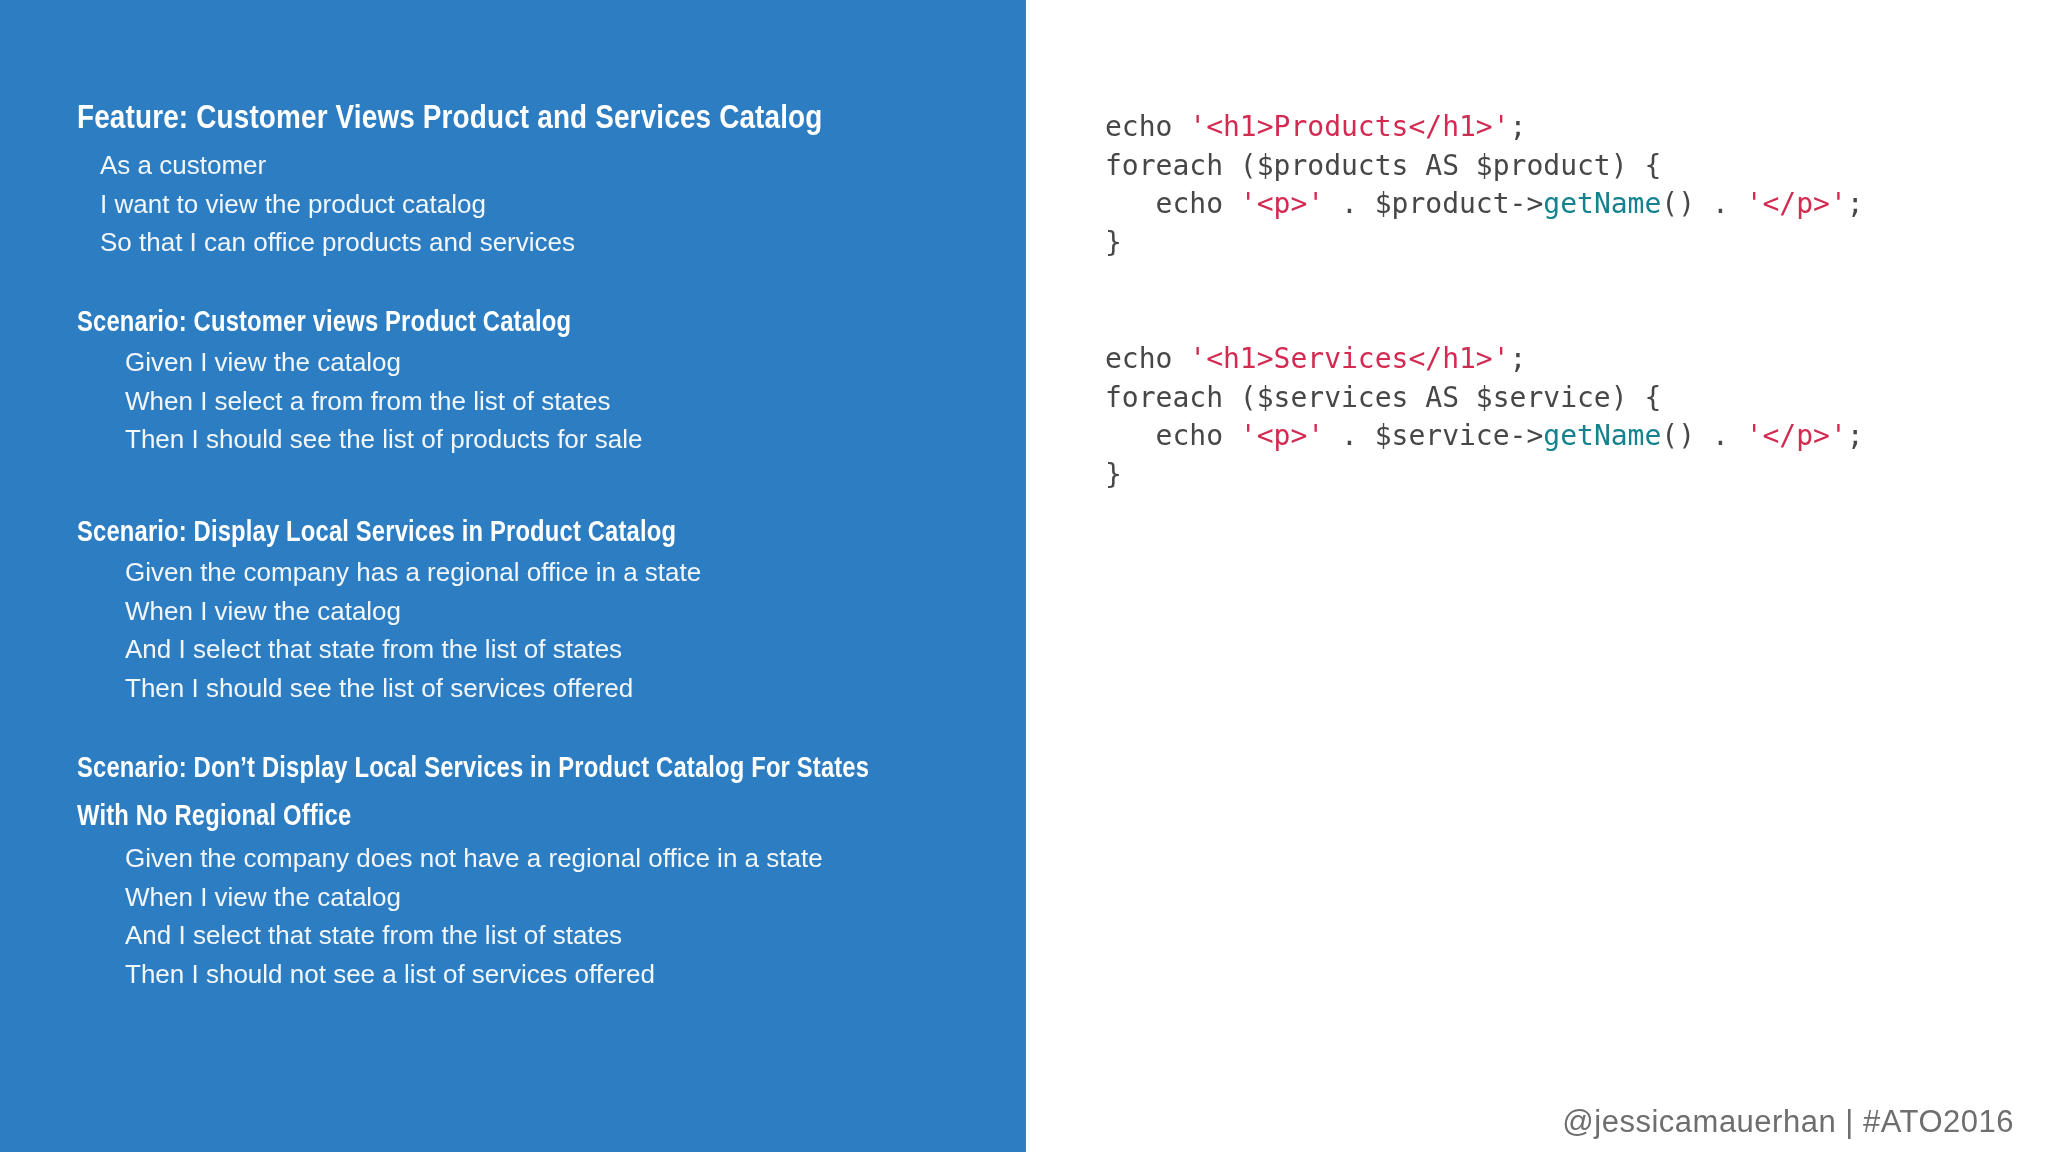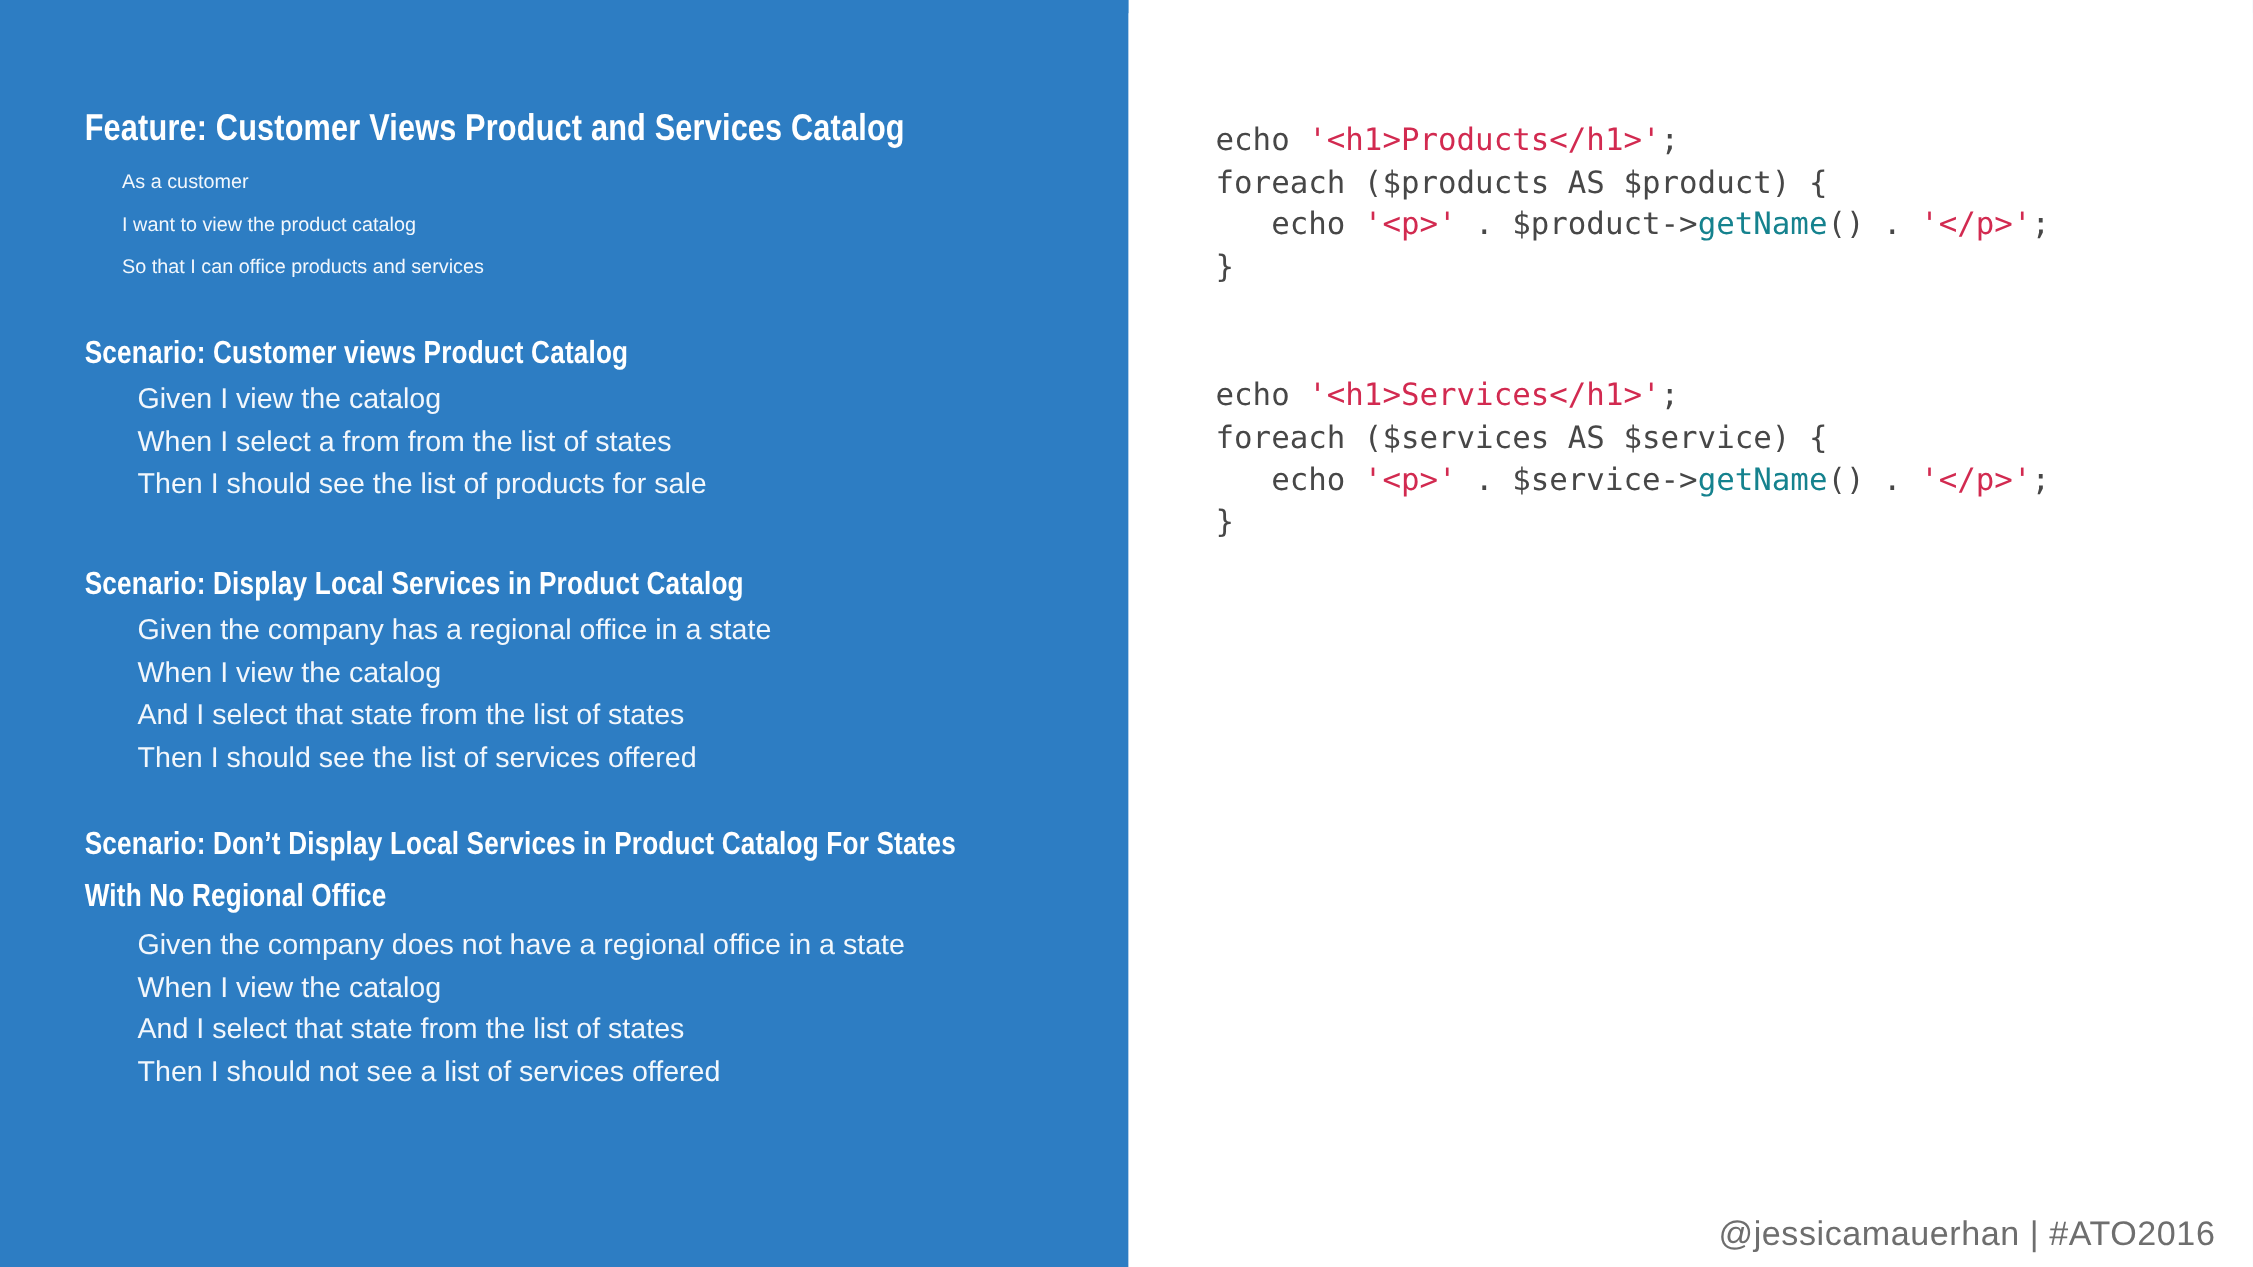--- a/index.html
+++ b/index.html
@@ -23,22 +23,22 @@
     background:var(--panel-blue);
   }
   .feature-title{
     position:absolute;left:77px;top:94px;
     font-size:34px;font-weight:bold;line-height:44px;
     color:var(--heading-white);
     transform:scaleX(0.82);transform-origin:left top;
     white-space:nowrap;letter-spacing:0.2px;
   }
   .narrative{
-    position:absolute;left:111px;top:146px;
-    font-size:18px;line-height:38.6px;color:var(--body-white);
+    position:absolute;left:100px;top:146px;
+    font-size:26px;line-height:38.6px;color:var(--body-white);
   }
   .scenario{position:absolute;left:77px;width:900px;}
   .scenario h2{
     font-size:29px;font-weight:bold;line-height:43px;
     color:var(--heading-white);
     transform:scaleX(0.82);transform-origin:left top;
     white-space:nowrap;letter-spacing:0.2px;
   }
   .sc1{top:300px;}
   .sc2{top:510px;}

